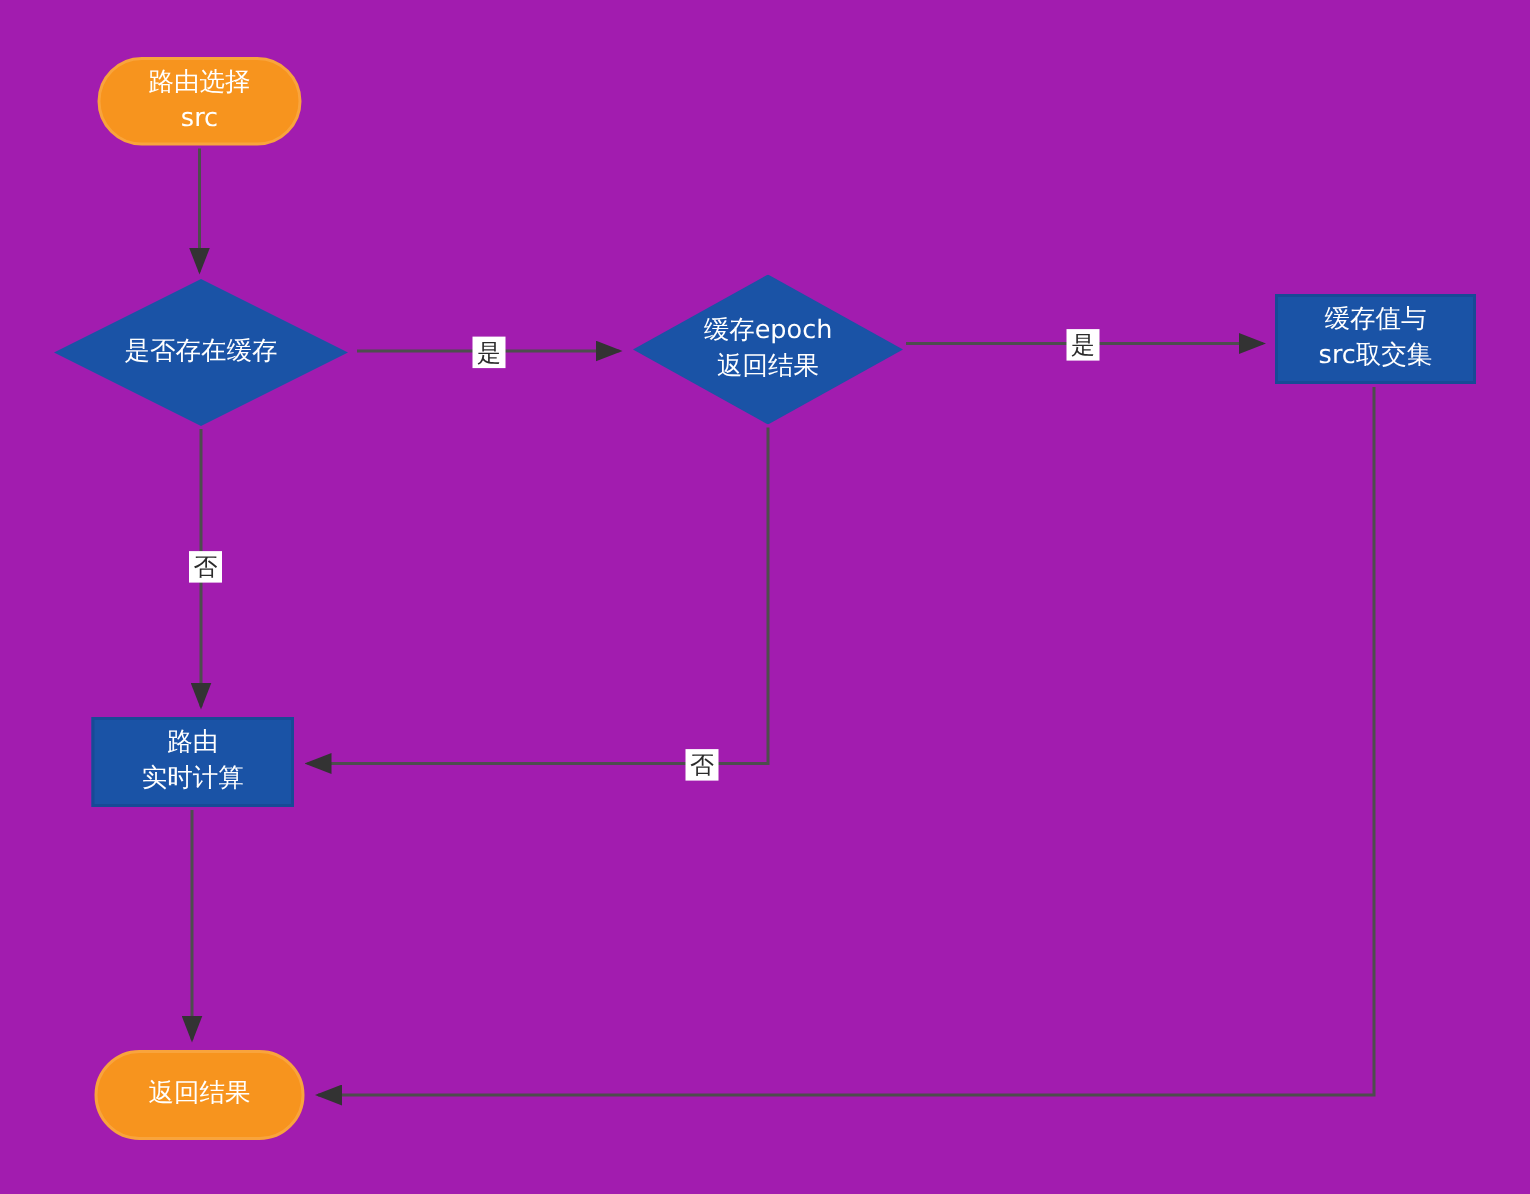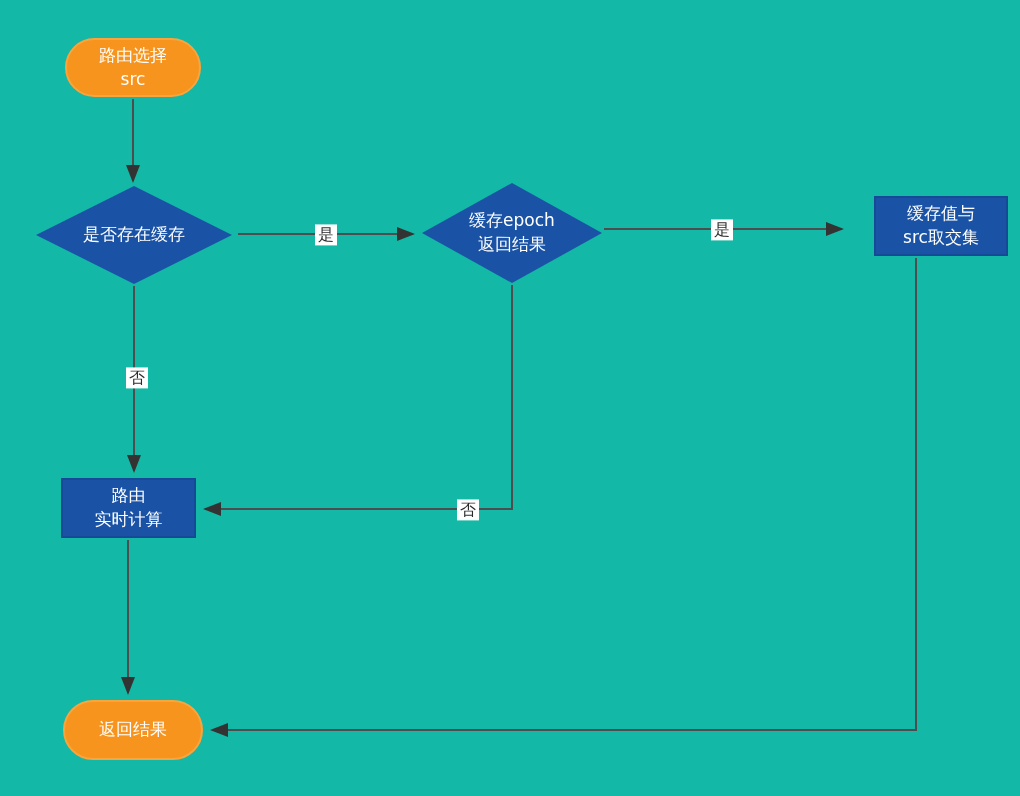--- a/index.html
+++ b/index.html
@@ -4,21 +4,21 @@
 <style>
   html, body {
     margin: 0;
     padding: 0;
     background: #ffffff;
   }
   #canvas {
     position: relative;
     width: 1020px;
     height: 796px;
-    background: #14b8a6;
+    background: #a21caf;
     font-family: "DejaVu Sans", "Liberation Sans", sans-serif;
     overflow: hidden;
   }
   .edge-layer {
     position: absolute;
     left: 0;
     top: 0;
     width: 1020px;
     height: 796px;
   }
@@ -78,21 +78,21 @@
   </svg>
 
   <div class="node pill" style="left:65px; top:38px; width:136px; height:59px;">路由选择
 src</div>
 
   <div class="node diamond" style="left:36px; top:186px; width:196px; height:98px;">是否存在缓存</div>
 
   <div class="node diamond" style="left:422px; top:183px; width:180px; height:100px;">缓存epoch
 返回结果</div>
 
-  <div class="node rect" style="left:874px; top:196px; width:134px; height:60px;">缓存值与
+  <div class="node rect" style="left:850px; top:196px; width:134px; height:60px;">缓存值与
 src取交集</div>
 
   <div class="node rect" style="left:61px; top:478px; width:135px; height:60px;">路由
 实时计算</div>
 
   <div class="node pill" style="left:63px; top:700px; width:140px; height:60px;">返回结果</div>
 
   <span class="edge-label" style="left:326px; top:235px;">是</span>
 
   <span class="edge-label" style="left:722px; top:230px;">是</span>

